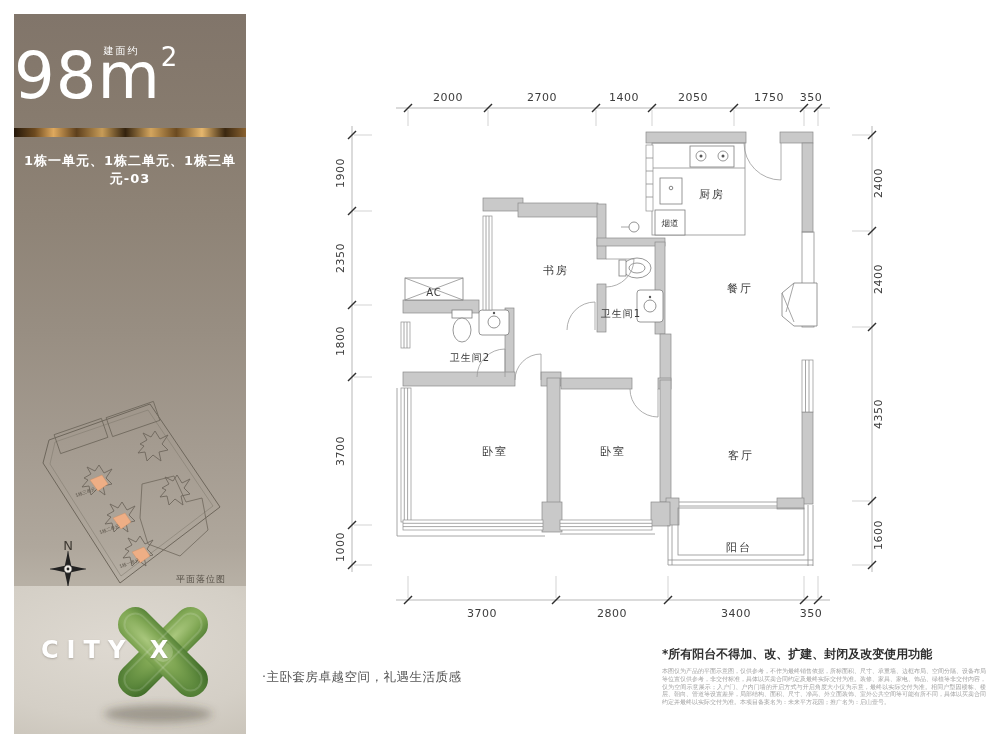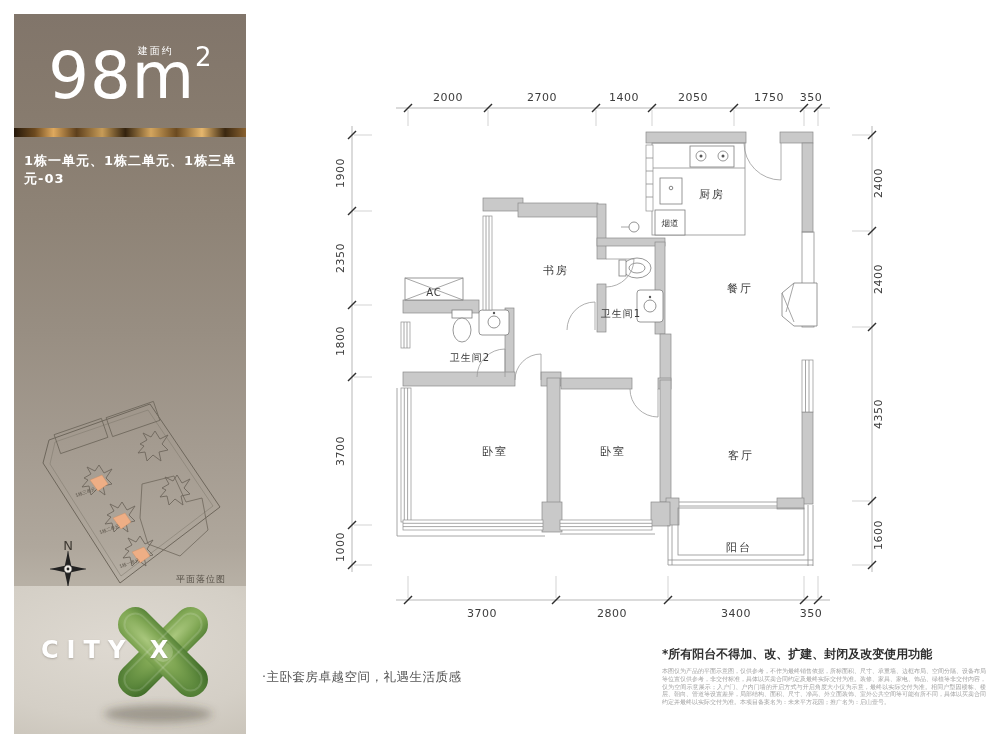--- a/index.html
+++ b/index.html
@@ -2,28 +2,28 @@
 <html><head>
 <meta charset="utf-8">
 <style>
   html,body{margin:0;padding:0}
   body{width:1000px;height:748px;position:relative;background:#fff;
        font-family:"DejaVu Sans","Liberation Sans",sans-serif;overflow:hidden}
 
   
   .sidebar{position:absolute;left:14px;top:14px;width:232px;height:720px;
     background:linear-gradient(180deg,#81756a 0%,#877b6e 14%,#8e8376 28%,#988e82 44%,#a49b90 60%,#afa79c 74%,#b7b0a5 79%);}
-  .area{position:absolute;top:28px;left:0;width:100%;text-align:center;color:#fff;white-space:nowrap}
+  .area{position:absolute;top:28px;left:0;width:100%;color:#fff;white-space:nowrap}
   .area .num{font-size:64px;font-weight:400;letter-spacing:1px;line-height:1}
   .mwrap{position:relative;display:inline-block}
   .jm{position:absolute;top:0px;left:6px;font-size:10px;letter-spacing:2px;color:#fff}
   .sup{font-size:26px;vertical-align:32px;font-weight:400}
   .goldbar{position:absolute;left:0;top:114px;width:100%;height:9px;
     background:linear-gradient(90deg,#241709 0%,#6d4a1f 9%,#dfa95e 17%,#5d3f1c 27%,#c79c58 38%,#33220e 48%,#d3a55e 59%,#6b4a20 70%,#e6b76e 81%,#3a2710 91%,#8a6230 100%);}
-  .unitsline{position:absolute;top:138px;left:10px;width:100%;color:#fff;
+  .unitsline{position:absolute;top:138px;left:0;width:100%;text-align:center;color:#fff;
     font-size:13px;font-weight:700;letter-spacing:1px}
   .siteplan{position:absolute;left:10px;top:370px;width:212px;height:210px}
   .photo{position:absolute;left:0;bottom:0;width:100%;height:148px;
     background:radial-gradient(120% 90% at 45% 40%,#ded9d1 0%,#d4cfc6 55%,#c3bdb2 100%)}
   .brand{position:absolute;left:27px;top:50px;color:#fff;font-size:24px;font-weight:700;
     letter-spacing:8px;text-shadow:0 1px 2px rgba(90,84,74,.35);white-space:nowrap}
   .sculpt{position:absolute;right:8px;top:0px}
 
   
   .planwrap{position:absolute;left:330px;top:80px;width:600px;height:570px}

